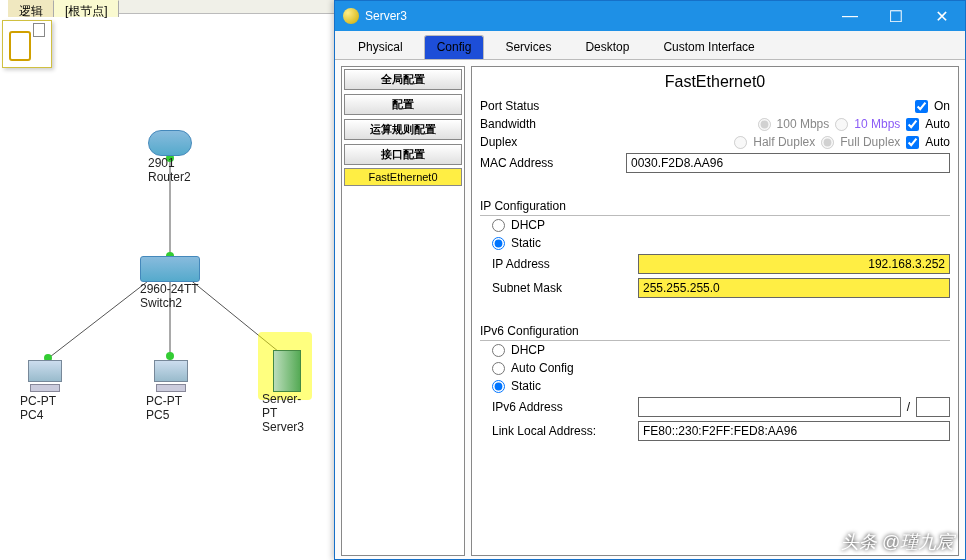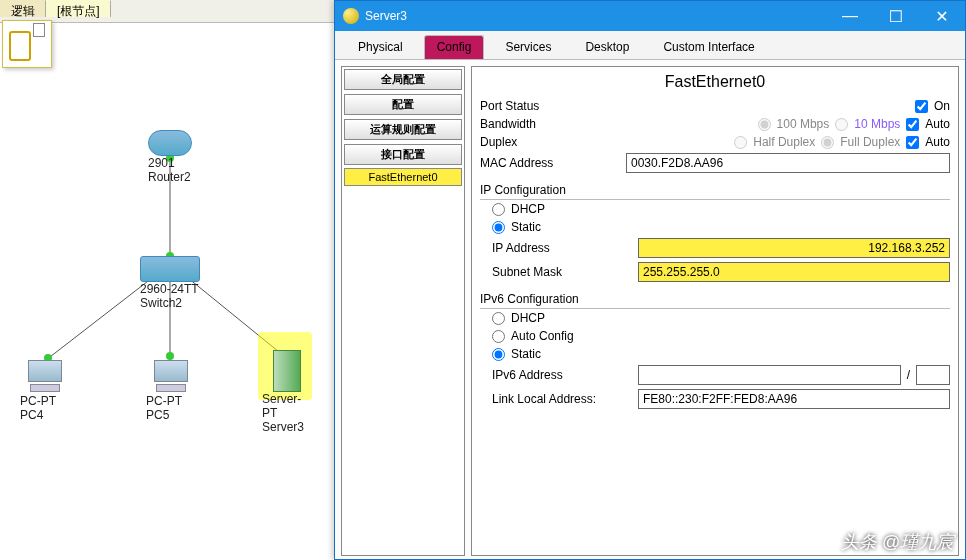--- a/index.html
+++ b/index.html
@@ -1,18 +1,18 @@
 <!DOCTYPE html>
 <html><head>
 <meta charset="utf-8">
 <style>
 *{box-sizing:border-box;margin:0;padding:0;font-family:Arial,"Microsoft YaHei",sans-serif;font-size:12px}
 body{width:966px;height:560px;background:#f6f6f6;position:relative;overflow:hidden}
 .bg-canvas{position:absolute;left:0;top:0;width:334px;height:560px;background:#fff}
-.bg-top{position:absolute;left:0;top:0;width:334px;height:23px;background:#f0f0e8;border-bottom:1px solid #bbb;display:flex}
+.bg-top{position:absolute;left:8px;top:0;width:334px;height:14px;background:#f0f0e8;border-bottom:1px solid #bbb;display:flex}
 .bg-top .tab{padding:2px 10px;background:#fafad0;border-right:1px solid #aaa;height:17px}
 .floating-box{position:absolute;left:2px;top:20px;width:50px;height:48px;background:#fff;border:1px solid #d0c040;box-shadow:2px 2px 4px rgba(0,0,0,.2)}
 .floating-box::before{content:"";position:absolute;left:6px;top:10px;width:18px;height:26px;border:2px solid #d0a000;border-radius:3px}
 .floating-box::after{content:"";position:absolute;right:6px;top:2px;width:10px;height:12px;border:1px solid #888}
 .node{position:absolute;font-size:11px;color:#222}
 .line{stroke:#555;stroke-width:1}
 .dot{fill:#3c3}
 .router-icon{width:44px;height:26px;background:linear-gradient(#8bd,#5ac);border-radius:13px;margin:0 auto;border:1px solid #48b}
 .switch-icon{width:60px;height:26px;background:linear-gradient(#8bd,#5ac);border-radius:3px;margin:0 auto;border:1px solid #48b}
 .pc-icon{margin:0 auto;width:40px;height:34px;position:relative}
@@ -21,31 +21,31 @@
 .srv-icon{width:28px;height:42px;background:linear-gradient(90deg,#bdb,#5a5);border:1px solid #484;margin:0 auto}
 .hl-server{position:absolute;background:rgba(255,255,0,.5);border-radius:4px}
 
 .win{position:absolute;left:334px;top:0;width:632px;height:560px;background:#fcfcfc;border:1px solid #1670c8;box-shadow:-2px 0 6px rgba(0,0,0,.2)}
 .titlebar{height:30px;background:#1e90e6;color:#fff;display:flex;align-items:center;padding-left:8px}
 .titlebar .icn{width:16px;height:16px;background:radial-gradient(circle at 30% 30%,#fe8,#ca0);border-radius:50%;margin-right:6px}
 .winbtns{margin-left:auto;display:flex}
 .winbtn{width:46px;height:30px;display:flex;align-items:center;justify-content:center;color:#fff;font-size:16px}
 .tabs{display:flex;gap:8px;padding:4px 10px 0;border-bottom:1px solid #bbb;background:#f4f4f4}
 .tab{padding:4px 12px 5px;border:1px solid transparent;border-bottom:none;cursor:pointer}
-.tab.active{background:#be185d;border-color:#bbb;border-radius:3px 3px 0 0}
+.tab.active{background:#1d4ed8;border-color:#bbb;border-radius:3px 3px 0 0}
 .cfg-body{display:flex;height:calc(100% - 56px);padding:6px}
 .tree{width:124px;border:1px solid #888;background:#fff;display:flex;flex-direction:column}
 .tree-head{background:linear-gradient(#fff,#e0e0e0);border:1px solid #888;margin:2px;padding:2px;text-align:center;font-weight:bold;font-size:11px}
 .tree-leaf{background:#ffee44;border:1px solid #888;margin:1px 2px;padding:2px 6px;font-size:11px;text-align:center}
 .panel{flex:1;border:1px solid #888;background:#fff;margin-left:6px;padding:4px 8px;overflow:auto}
 .panel-title{text-align:center;font-size:16px;padding:2px 0 6px}
 .row{display:flex;align-items:center;padding:2px 0;gap:6px}
 .row .lbl{width:140px}
 .row .sp{flex:1}
-.section-head{border-bottom:1px solid #bbb;padding:4px 0 2px;margin-top:4px;font-size:12px}
+.section-head{border-bottom:1px solid #bbb;padding:4px 0 2px;margin-top:20px;font-size:12px}
 input[type=text]{border:1px solid #666;padding:0 4px;font-size:12px;height:20px}
 .hl{background:#ffee44}
 .fake-radio,.fake-check{vertical-align:middle}
 .watermark{position:absolute;right:12px;bottom:6px;font-size:18px;color:#fff;font-style:italic;text-shadow:0 0 4px #000}
 </style>
 </head>
 <body>
 
 <div class="bg-canvas">
   <div class="bg-top">

